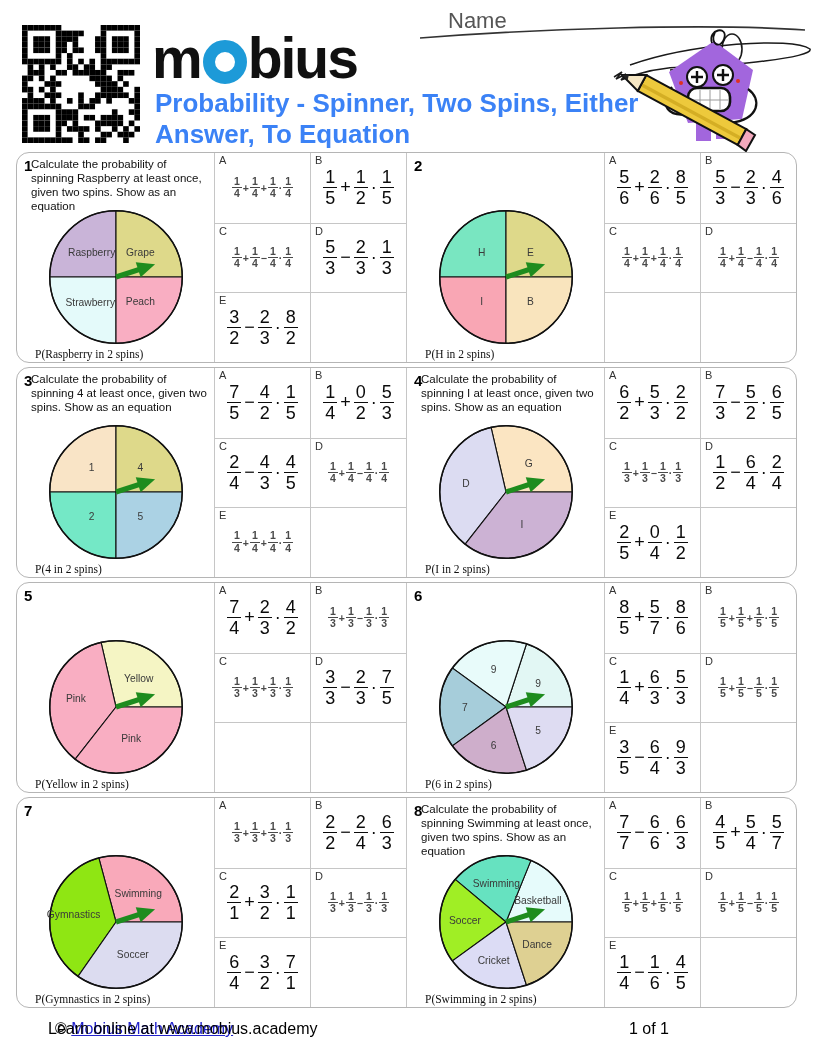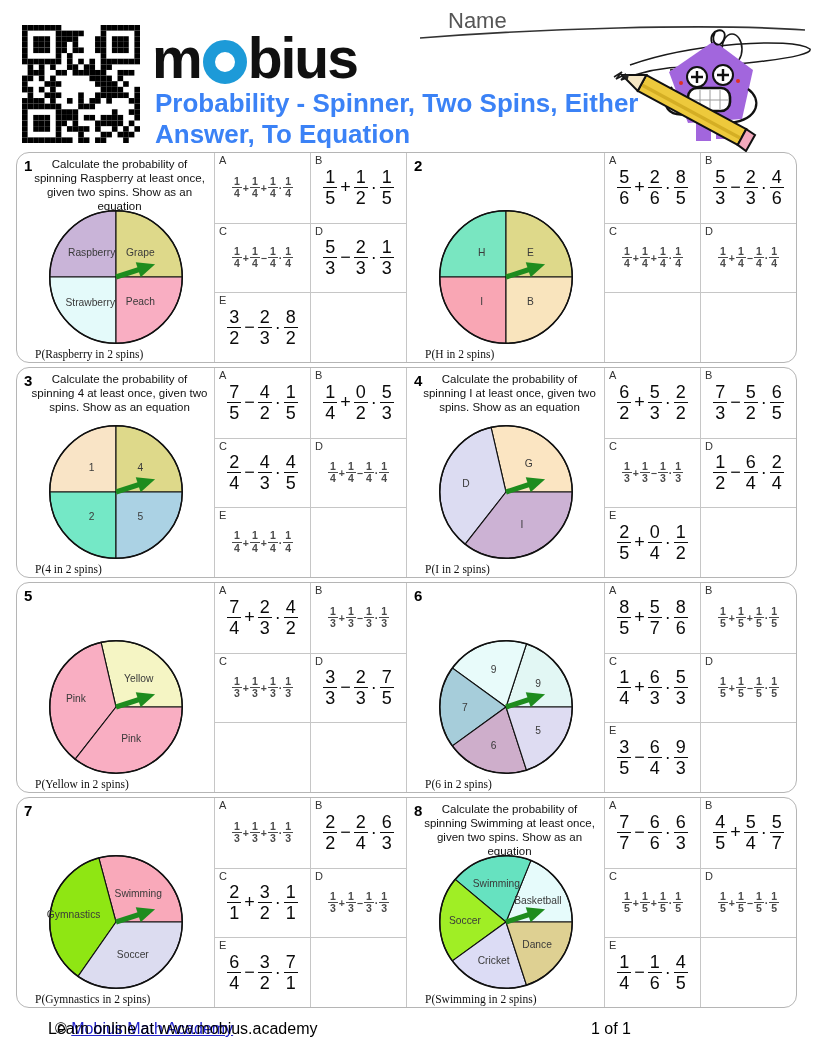--- a/index.html
+++ b/index.html
@@ -20,21 +20,21 @@
 
   
   .worksheet { position:absolute; left:16px; top:152px; width:781px; }
   .rowbox { border:1px solid #b5b5b5; border-radius:13px; overflow:hidden; height:211px;
             margin-bottom:4px; display:flex; background:#fff; }
   .problem { display:flex; height:100%; }
   .problem + .problem { border-left:1px solid #c6c6c6; }
 
   .spinner-cell { position:relative; width:197px; height:100%; }
   .pnum { position:absolute; top:4px; left:7px; font-size:15px; font-weight:bold; color:#000; }
-  .question { margin:4px 6px 0 14px; text-align:center; font-size:11.5px; color:#101010; line-height:1.22; }
+  .question { margin:4px 6px 0 14px; text-align:left; font-size:11.5px; color:#101010; line-height:1.22; }
   .spinner { position:absolute; bottom:15px; left:50%; transform:translateX(-50%);
              width:140px; height:140px; }
   .caption { position:absolute; bottom:2px; left:18px; font-size:11.5px; color:#101010;font-family:Liberation Serif, serif; }
 
   .answers { width:192px; display:grid; grid-template-columns:96px 96px; grid-template-rows:1fr 1fr 1fr; }
   .acell { position:relative; border-left:1px solid #c6c6c6; display:flex; align-items:center;
            justify-content:center; overflow:hidden; }
   .acell.rown { border-top:1px solid #c6c6c6; }
   .alabel { position:absolute; top:1px; left:4px; font-size:11px; color:#333; }
 
@@ -47,21 +47,21 @@
   .eq.small { font-size:10.5px; color:#4a4a4a; font-weight:bold; }
   .eq.small .op { margin:0 1px; }
   .eq.small .frac .num { border-bottom-width:1px; }
 
   
   .footer { position:absolute; left:0; top:1020px; width:703px; display:flex; align-items:center;
             font-size:16px; color:#000; }
   .footer .left { margin-left:55px; }
   .footer .left a { color:var(--link-blue); text-decoration:underline; }
   .footer .center { position:absolute; left:0; width:815px; text-align:left;margin-left:48px; }
-  .footer .right { margin-left:auto; margin-right:72px; }
+  .footer .right { margin-left:auto; margin-right:34px; }
 </style>
 </head>
 <body>
 
 <div class="page">
 
   <svg class="qr" viewBox="0 0 115.5 115.5">
       <rect width="115.5" height="115.5" fill="#fff"></rect>
       <rect x="0" y="0" width="5.5" height="5.5" fill="#000"></rect>
       <rect x="5.5" y="0" width="5.5" height="5.5" fill="#000"></rect>

